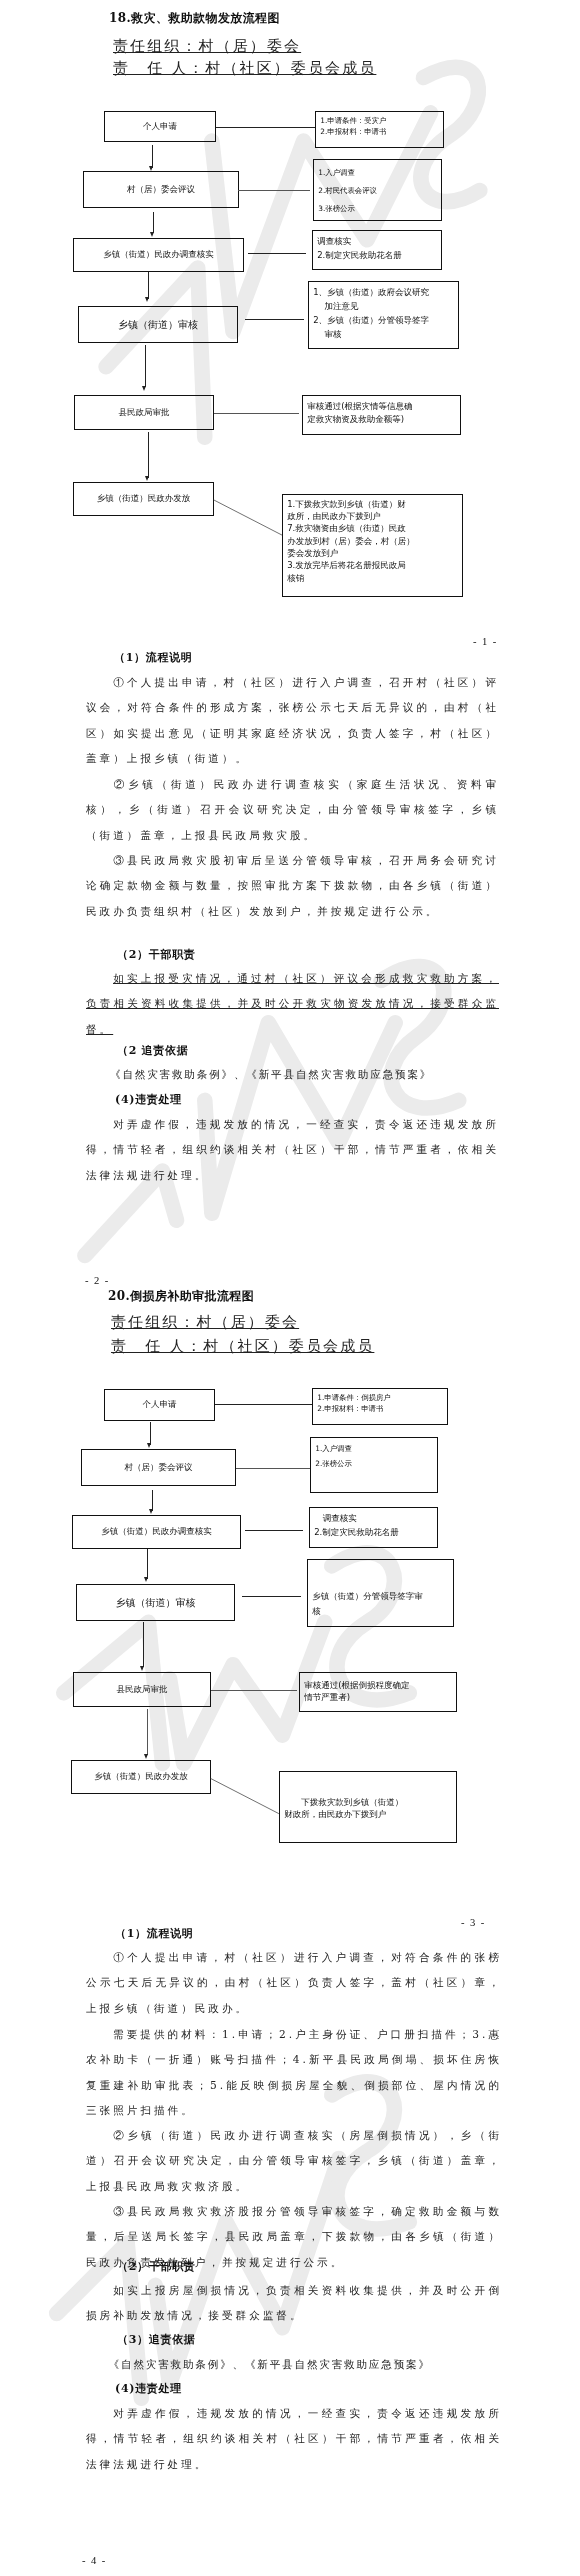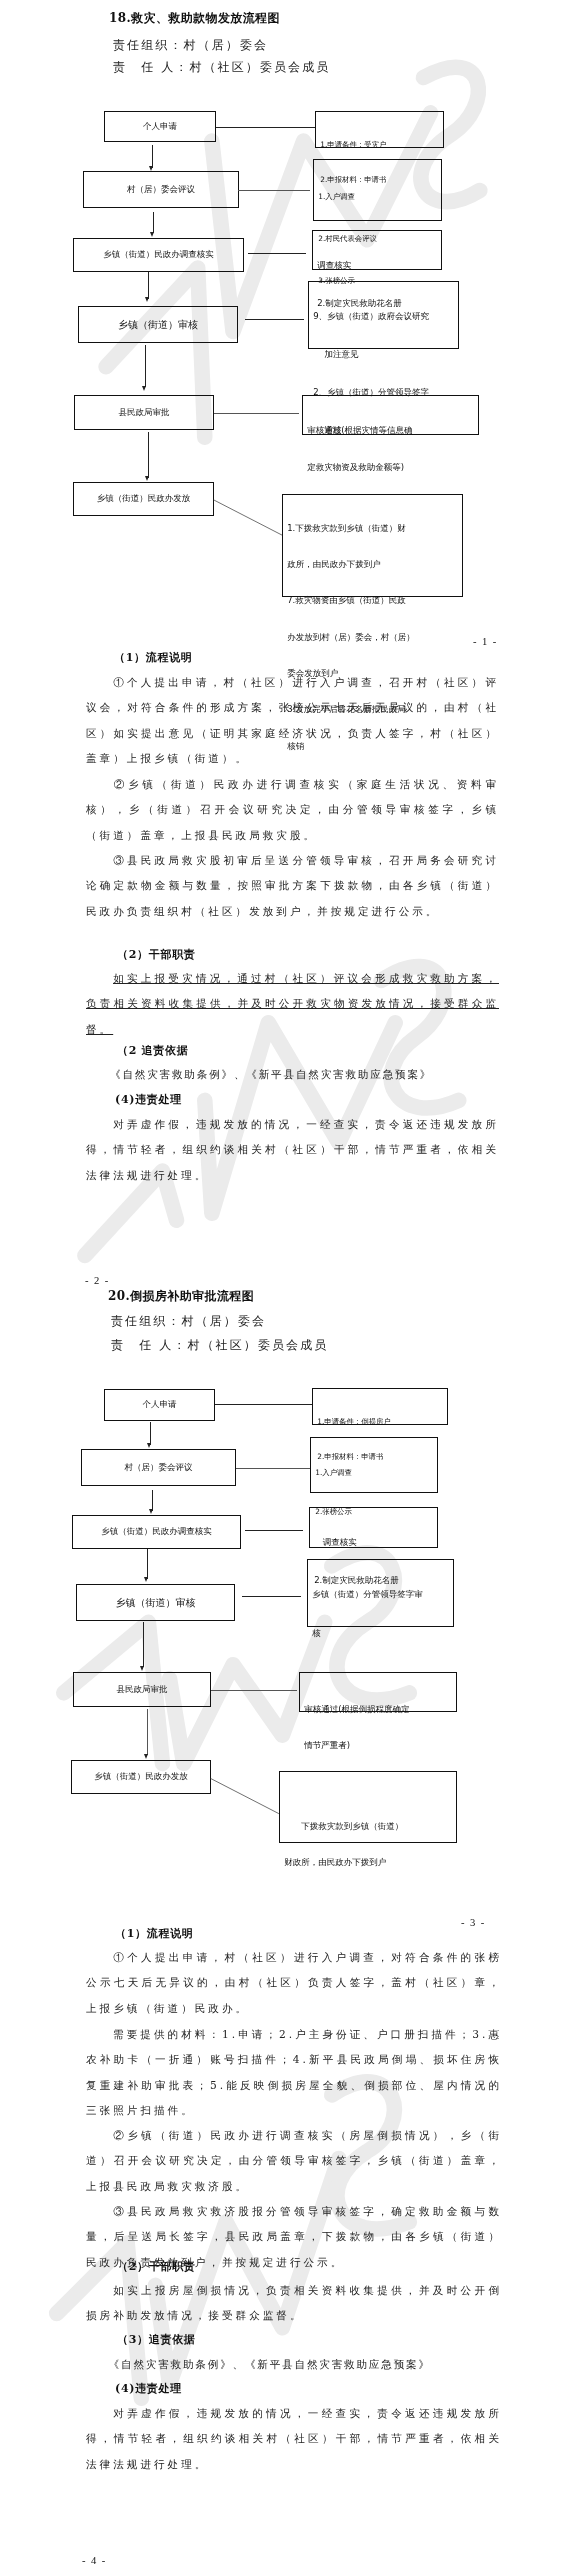--- a/index.html
+++ b/index.html
@@ -1,27 +1,27 @@
 <!DOCTYPE html>
 <html style="font-size:11.3px"><head>
 <meta charset="utf-8">
 <style>
   html, body { margin: 0; padding: 0; background: #ffffff; }
   body { width: 581px; height: 2576px; position: relative; overflow: hidden;
          font-family: "DejaVu Serif", "Liberation Serif", serif; color: #111; }
   .abs { position: absolute; }
   .wm { position: absolute; left: 0; top: 0; pointer-events: none; }
   .title { font-weight: bold; font-size: 12px; letter-spacing: 0.4px; white-space: nowrap; }
-  .meta { font-size: 12px; letter-spacing: 2.1px; white-space: nowrap; color: #222; }
+  .meta { font-size: 15px; letter-spacing: 2.1px; white-space: nowrap; color: #222; text-decoration: underline; }
   .box { position: absolute; border: 0.7px solid #111; background: transparent; box-sizing: border-box;
          display: flex; align-items: center; justify-content: center; font-size: 8.5px; color: #111;
          font-family: "DejaVu Sans", "Liberation Sans", sans-serif; white-space: nowrap; }
   .note { position: absolute; border: 0.7px solid #111; box-sizing: border-box; font-size: 7.4px;
           color: #111; font-family: "DejaVu Sans", "Liberation Sans", sans-serif; padding: 2.8px 4.2px; line-height: 1.55; }
-  .note .ln { display: block; white-space: nowrap; margin-top: 24px; }
+  .note .ln { display: block; white-space: nowrap; }
   .note.loose { line-height: 2.4; padding-top: 4.2px; }
   .hline { position: absolute; height: 0.7px; background: #222; }
   .vline { position: absolute; width: 0.7px; background: #222; }
   .arrowhead { position: absolute; width: 0; height: 0; border-left: 2.8px solid transparent; border-right: 2.8px solid transparent; border-top: 5.6px solid #222; }
   .pnum { position: absolute; font-size: 10.6px; font-family: "Liberation Serif", serif; white-space: nowrap; letter-spacing: 1.4px; }
   .h2 { position: absolute; font-weight: bold; font-size: 11px; white-space: nowrap; letter-spacing: 0.7px; }
   .para { position: absolute; left: 86px; width: 413px; font-size: 10.6px; line-height: 25.4px; letter-spacing: 3px;
           text-align: justify; color: #222; }
   .para .ind { display: inline-block; width: 27px; }
 </style>
@@ -78,31 +78,31 @@
   <div class="note" style="left:312px; top:230px; width:130px; height:40px; font-size:8.5px; line-height:1.7;">
     <span class="ln">调查核实</span>
     <span class="ln">2.制定灾民救助花名册</span>
   </div>
   <div class="vline" style="left:148px; top:272px; height:27px;"></div>
   <div class="arrowhead" style="left:145px; top:297px;"></div>
 
   <div class="box" style="left:78px; top:306px; width:160px; height:37px; font-size:10px;">乡镇（街道）审核</div>
   <div class="hline" style="left:245px; top:319px; width:59px;"></div>
   <div class="note" style="left:308px; top:281px; width:151px; height:68px; font-size:8.5px; line-height:1.65;">
-    <span class="ln">9、乡镇（街道）政府会议研究</span>
+    <span class="ln">1、乡镇（街道）政府会议研究</span>
     <span class="ln">　 加注意见</span>
     <span class="ln">2、乡镇（街道）分管领导签字</span>
     <span class="ln">　 审核</span>
   </div>
   <div class="vline" style="left:145px; top:345px; height:42px;"></div>
   <div class="arrowhead" style="left:142px; top:386px;"></div>
 
   <div class="box" style="left:74px; top:395px; width:140px; height:35px;">县民政局审批</div>
   <div class="hline" style="left:214px; top:413px; width:85px; background:#555;"></div>
-  <div class="note" style="left:302px; top:395px; width:177px; height:40px; font-size:8.5px; line-height:1.45; padding-top:4.2px;">
+  <div class="note" style="left:302px; top:395px; width:159px; height:40px; font-size:8.5px; line-height:1.45; padding-top:4.2px;">
     <span class="ln">审核通过(根据灾情等信息确</span>
     <span class="ln">定救灾物资及救助金额等)</span>
   </div>
   <div class="vline" style="left:148px; top:432px; height:46px;"></div>
   <div class="arrowhead" style="left:145px; top:476px;"></div>
 
   <div class="box" style="left:73px; top:482px; width:141px; height:34px;">乡镇（街道）民政办发放</div>
   <svg class="abs" style="left:212px; top:497px;" width="73" height="42" viewBox="0 0 104 60">
     <line x1="2" y1="4" x2="101" y2="55" stroke="#333" stroke-width="1"></line>
   </svg>
@@ -161,21 +161,21 @@
   <div class="hline" style="left:245px; top:1530px; width:58px;"></div>
   <div class="note" style="left:309px; top:1507px; width:129px; height:41px; font-size:8.5px; line-height:1.7;">
     <span class="ln">　调查核实</span>
     <span class="ln">2.制定灾民救助花名册</span>
   </div>
   <div class="vline" style="left:147px; top:1549px; height:30px;"></div>
   <div class="arrowhead" style="left:144px; top:1577px;"></div>
 
   <div class="box" style="left:76px; top:1584px; width:159px; height:37px; font-size:10px;">乡镇（街道）审核</div>
   <div class="hline" style="left:242px; top:1596px; width:59px;"></div>
-  <div class="note" style="left:307px; top:1559px; width:147px; height:68px; font-size:8.5px; line-height:1.75; padding-top:3px;">
+  <div class="note" style="left:307px; top:1559px; width:147px; height:68px; font-size:8.5px; line-height:1.75; padding-top:29px;">
     <span class="ln">乡镇（街道）分管领导签字审</span>
     <span class="ln">核</span>
   </div>
   <div class="vline" style="left:143px; top:1622px; height:45px;"></div>
   <div class="arrowhead" style="left:140px; top:1666px;"></div>
 
   <div class="box" style="left:73px; top:1672px; width:138px; height:35px;">县民政局审批</div>
   <div class="hline" style="left:211px; top:1690px; width:86px; background:#555;"></div>
   <div class="note" style="left:299px; top:1672px; width:158px; height:40px; font-size:8.5px; line-height:1.45; padding-top:5.6px;">
     <span class="ln">审核通过(根据倒损程度确定</span>

